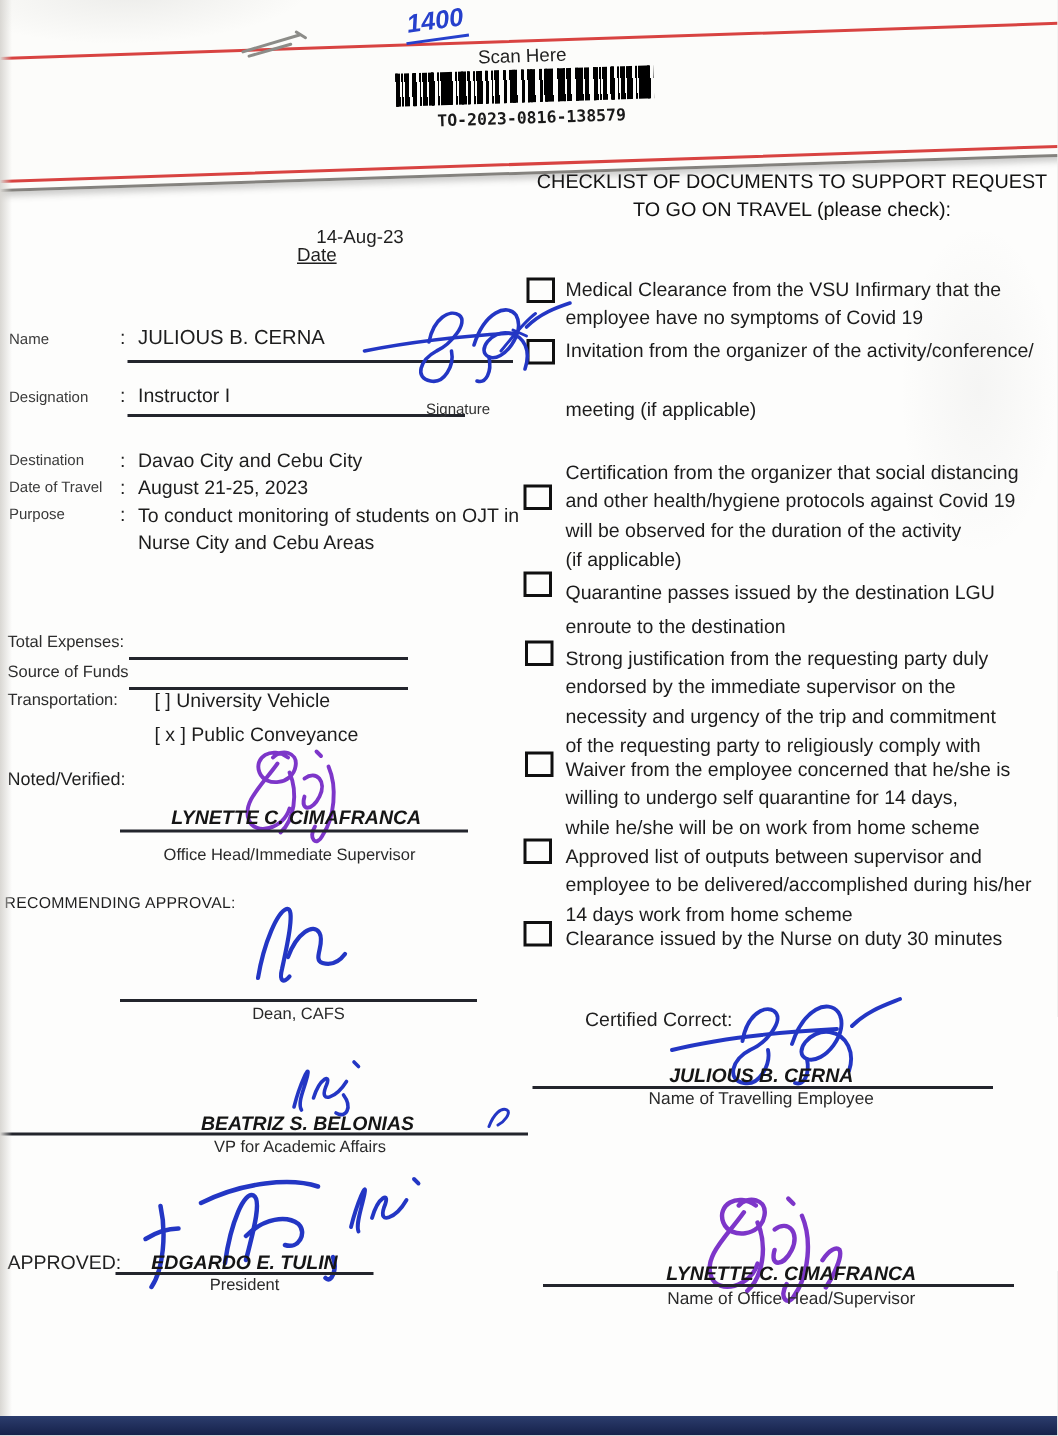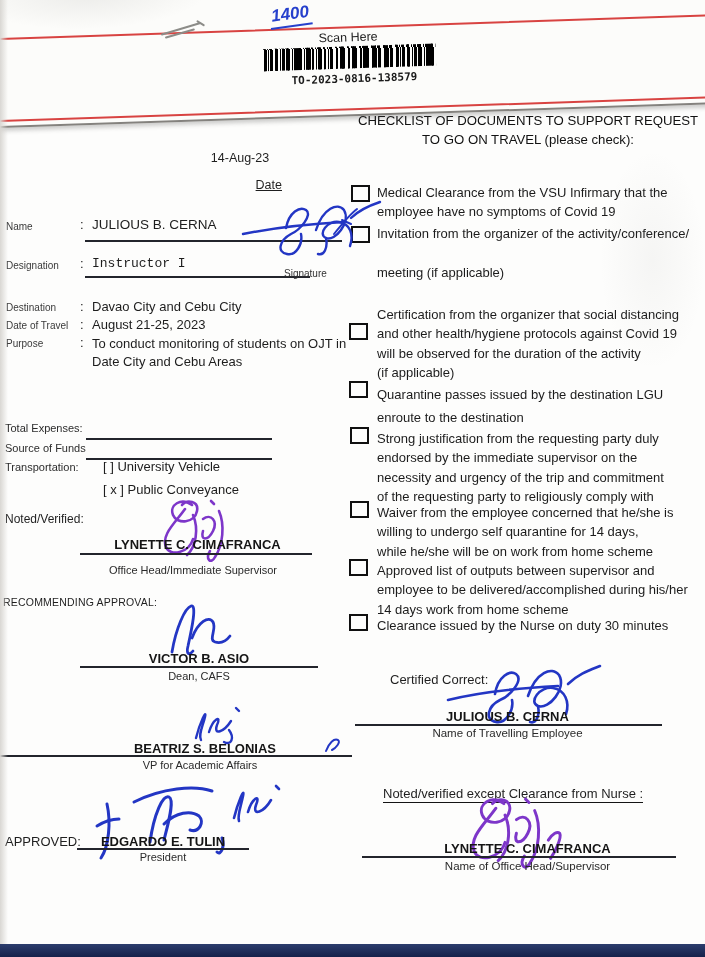--- a/index.html
+++ b/index.html
@@ -7,21 +7,21 @@
         font-family:"Liberation Sans",sans-serif;color:#1f1f1f;}
   #page:before{content:"";position:absolute;left:0;top:0;width:8px;height:100%;
         background:linear-gradient(90deg,#d9d7d3,rgba(255,255,255,0));z-index:9;pointer-events:none;}
   .abs{position:absolute;}
   .lbl{font-size:10px;color:#3a3a3a;}
   .lbl2{font-size:11px;color:#2c2c2c;}
   .val{font-size:13px;color:#1d1d1d;}
   .bold{font-weight:400;}
   .preline{white-space:pre-line;}
   .uline{position:absolute;border-top:2px solid #23252c;height:0;}
-  .name-c{text-align:center;font-weight:700;font-size:13px;color:#151515;}
+  .name-c{text-align:center;font-weight:700;font-size:13px;color:#151515;font-style:italic;}
   .cap-c{text-align:center;font-size:11px;color:#2a2a2a;}
   .ckbox{position:absolute;width:15px;height:13px;border:2.4px solid #101010;background:rgba(255,255,255,.2);}
   .cktxt{position:absolute;left:377px;width:330px;font-size:13px;line-height:19.3px;color:#1c1c1c;}
   .cover{position:absolute;left:-30px;top:-50px;width:780px;height:164px;background:#fcfcfa;
          transform:rotate(-1.9deg);border-bottom:2px solid #84827e;
          box-shadow:0 3px 4px rgba(60,60,60,.25);z-index:5;}
   .redrect{position:absolute;left:5px;top:76px;width:755px;height:80px;border:2px solid #d84341;}
   .barcode{position:absolute;left:293px;top:96px;width:172px;height:22px;background:
      repeating-linear-gradient(90deg,#000 0 2px,rgba(0,0,0,0) 2px 6px),
      repeating-linear-gradient(90deg,#000 0 1px,rgba(0,0,0,0) 1px 4px),
@@ -38,45 +38,45 @@
 </head>
 <body>
 
 <div id="page">
 
   <div class="abs bold" style="left:352px;top:112px;width:352px;text-align:center;font-size:13.2px;line-height:18.5px;color:#121212;">
     <div>CHECKLIST OF DOCUMENTS TO SUPPORT REQUEST</div>
     <div>TO GO ON TRAVEL (please check):</div>
   </div>
   <div class="abs" style="left:198px;top:151px;width:84px;text-align:center;font-size:12.5px;">14-Aug-23</div>
-  <div class="abs" style="left:198px;top:178px;width:84px;text-align:right;font-size:12.5px;text-decoration:underline;">Date</div>
+  <div class="abs" style="left:198px;top:163px;width:84px;text-align:left;font-size:12.5px;text-decoration:underline;">Date</div>
 
   <div class="abs lbl" style="left:6px;top:221px;">Name</div>
   <div class="abs val" style="left:80px;top:217px;">:</div>
   <div class="abs val bold" style="left:92px;top:217px;font-size:13.5px;">JULIOUS B. CERNA</div>
   <div class="uline" style="left:85px;top:240px;width:257px;"></div>
 
   <div class="abs lbl" style="left:6px;top:260px;">Designation</div>
   <div class="abs val" style="left:80px;top:256px;">:</div>
-  <div class="abs val" style="left:92px;top:256px;font-family:Liberation Mono, monospace;">Instructor I</div>
+  <div class="abs val" style="left:92px;top:256px;">Instructor I</div>
   <div class="uline" style="left:85px;top:276px;width:225px;"></div>
   <div class="abs" style="left:284px;top:268px;font-size:10px;color:#333;">Signature</div>
 
   <div class="abs lbl" style="left:6px;top:302px;">Destination</div>
   <div class="abs val" style="left:80px;top:299px;">:</div>
   <div class="abs val" style="left:92px;top:299px;">Davao City and Cebu City</div>
 
   <div class="abs lbl" style="left:6px;top:320px;">Date of Travel</div>
   <div class="abs val" style="left:80px;top:317px;">:</div>
   <div class="abs val" style="left:92px;top:317px;">August 21-25, 2023</div>
 
   <div class="abs lbl" style="left:6px;top:338px;">Purpose</div>
   <div class="abs val" style="left:80px;top:335px;">:</div>
   <div class="abs val preline" style="left:92px;top:335px;width:260px;line-height:18px;">To conduct monitoring of students on OJT in
-Date City and Cebu Areas</div>
+Nurse City and Cebu Areas</div>
 
   <div class="abs lbl2" style="left:5px;top:422px;">Total Expenses:</div>
   <div class="uline" style="left:86px;top:438px;width:186px;"></div>
   <div class="abs lbl2" style="left:5px;top:442px;">Source of Funds</div>
   <div class="uline" style="left:86px;top:458px;width:186px;"></div>
 
   <div class="abs lbl2" style="left:5px;top:461px;">Transportation:</div>
   <div class="abs val" style="left:103px;top:459px;">
     <span>[ ]</span>
     <span>University Vehicle</span>
@@ -101,21 +101,20 @@
   <div class="uline" style="left:80px;top:553px;width:232px;border-top-width:2.4px;"></div>
   <div class="abs cap-c" style="left:68px;top:564px;width:250px;">Office Head/Immediate Supervisor</div>
 
   <div class="abs bold" style="left:3px;top:596px;font-size:10.5px;letter-spacing:.2px;">RECOMMENDING APPROVAL:</div>
   <svg class="sig blue" style="left:158px;top:600px;" width="78" height="58" viewBox="0 0 78 58">
     <g stroke-width="2.8">
       <path d="M14 52 C18 28 27 8 33 6 C39 4 34 28 30 46 C28 54 31 56 35 51"></path>
       <path d="M34 38 C40 22 51 15 55 22 C59 29 50 40 57 42 C64 44 69 40 72 36"></path>
     </g>
   </svg>
-  <div class="abs name-c" style="left:80px;top:651px;width:238px;">VICTOR B. ASIO</div>
   <div class="uline" style="left:80px;top:666px;width:238px;border-top-width:2.4px;"></div>
   <div class="abs cap-c" style="left:80px;top:670px;width:238px;">Dean, CAFS</div>
 
   <svg class="sig blue" style="left:188px;top:702px;" width="60" height="45" viewBox="0 0 60 45">
     <g stroke-width="2.4">
       <path d="M8 36 C12 20 19 6 17 15 C15 24 10 33 13 38"></path>
       <path d="M21 30 C25 17 34 12 29 23 C25 34 36 30 43 19"></path>
       <path d="M41 28 C47 36 43 44 36 40"></path>
       <path d="M48 6 L51 9"></path>
     </g>
@@ -202,21 +201,20 @@
       <path d="M55 32 C58 14 70 8 76 12 C84 18 70 34 60 38 C48 44 44 58 56 60 C66 62 74 48 72 38"></path>
       <path d="M88 34 C96 10 112 4 119 13 C127 26 109 48 98 44 C88 40 100 24 113 26 C125 28 130 40 126 52"></path>
       <path d="M128 22 C138 12 150 8 160 4"></path>
       <path d="M98 44 C100 54 96 62 90 60"></path>
     </g>
   </svg>
   <div class="abs name-c" style="left:400px;top:709px;width:215px;">JULIOUS B. CERNA</div>
   <div class="uline" style="left:355px;top:724px;width:307px;border-top-width:2.5px;"></div>
   <div class="abs cap-c" style="left:400px;top:727px;width:215px;font-size:11.5px;">Name of Travelling Employee</div>
 
-  <div class="abs bold" style="left:383px;top:786px;font-size:13px;border-bottom:1.6px solid #141414;padding-bottom:1px;">Noted/verified except Clearance from Nurse :</div>
   <svg class="sig purple" style="left:450px;top:790px;" width="126px" height="82" viewBox="0 0 110 72">
     <g stroke-width="2.6">
       <path d="M47 12 C36 4 24 12 28 22 C32 32 50 30 52 18 C54 8 42 6 37 12"></path>
       <path d="M40 16 C30 30 16 42 21 54 C25 64 44 60 48 46"></path>
       <path d="M48 22 C54 36 51 54 42 62"></path>
       <path d="M58 26 C66 20 73 28 68 38 C63 48 55 48 58 38"></path>
       <path d="M74 18 C80 32 78 52 70 64 C66 72 60 66 65 58"></path>
       <path d="M66 8 L69 11"></path>
       <path d="M86 44 C90 38 94 36 96 38 C98 42 92 54 88 60"></path>
     </g>

